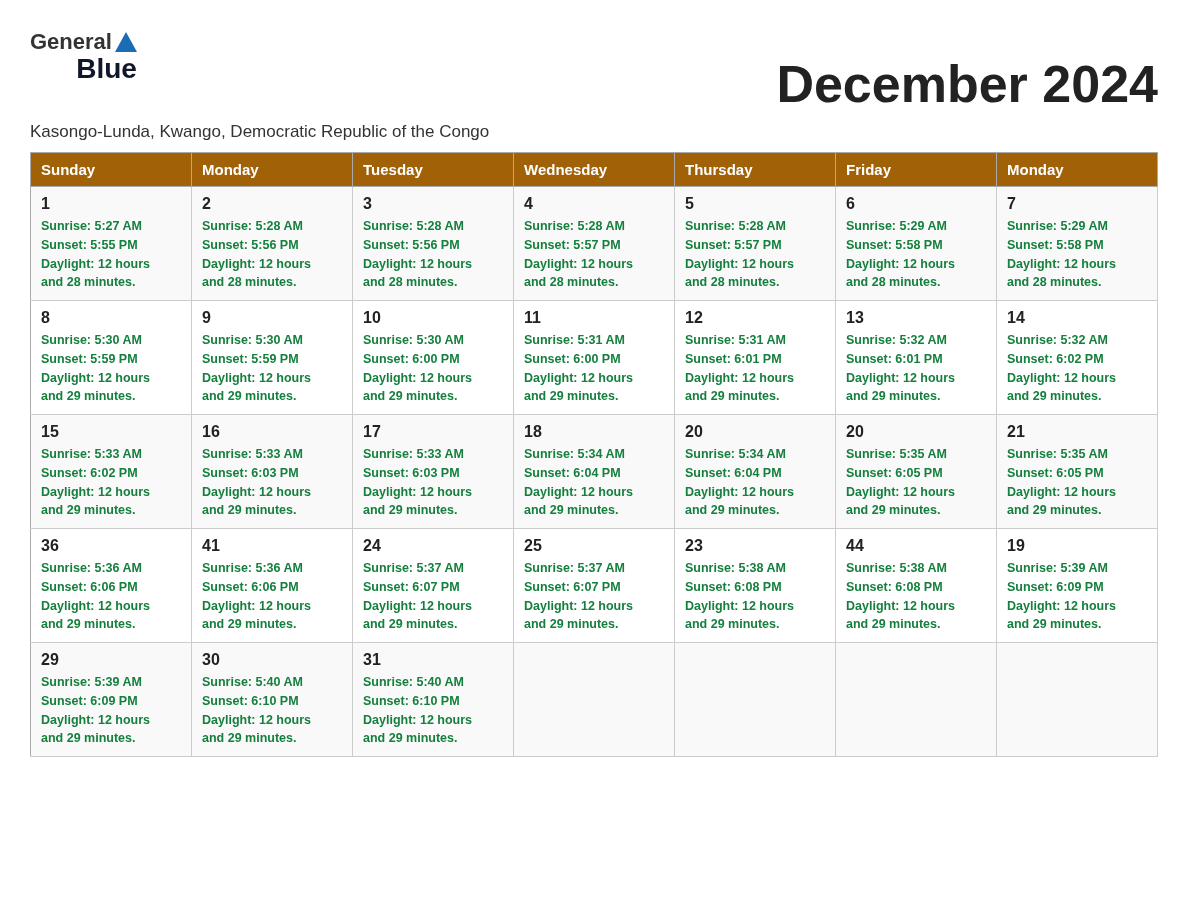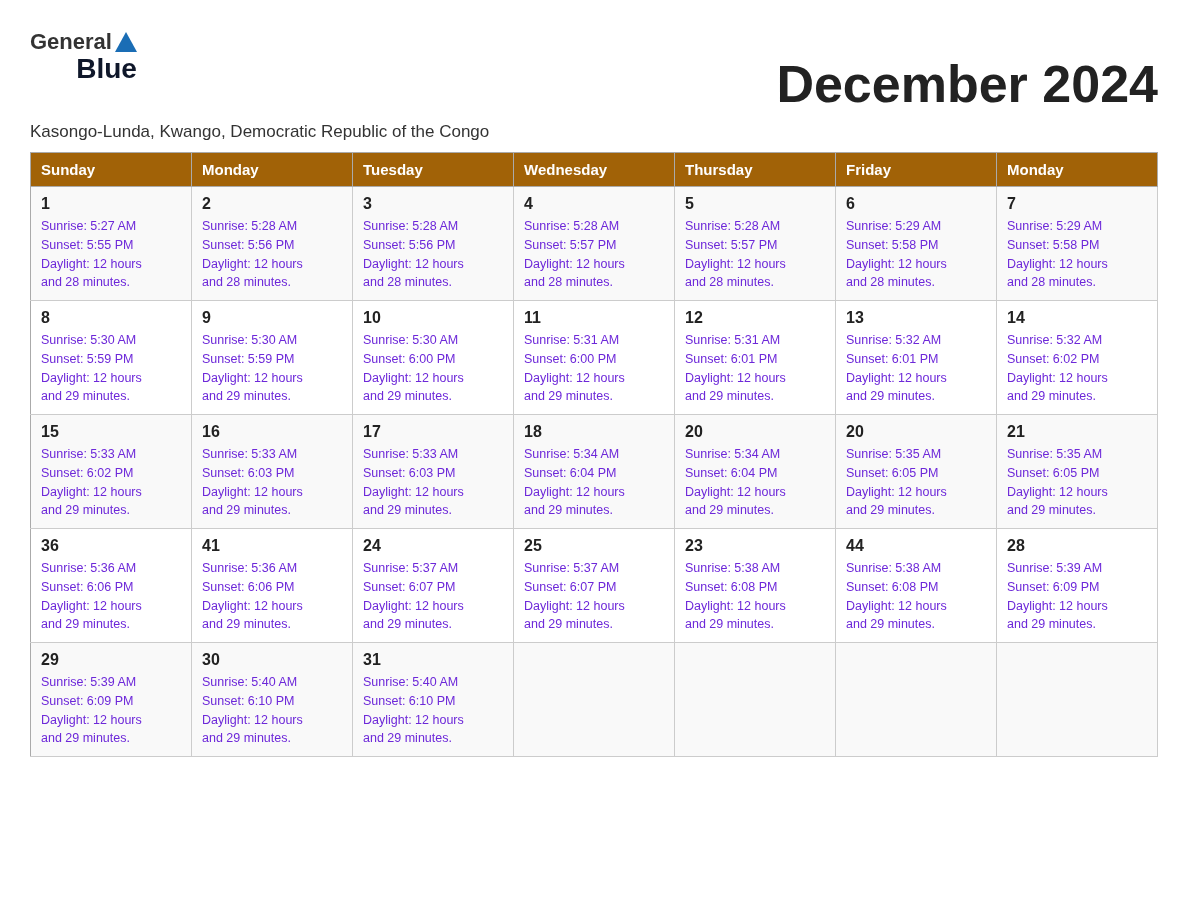--- a/index.html
+++ b/index.html
@@ -68,22 +68,23 @@
     }
     .day-number {
       font-size: 16px;
       font-weight: bold;
       color: #222;
       display: block;
       margin-bottom: 4px;
     }
     .day-detail {
       font-size: 12.5px;
-      color: #6d28d9;
+      color: #15803d;
       line-height: 1.5;
+      font-weight: bold;
     }
     .empty-cell {
       background: #fff;
     }
     tr.week-row td {
       background: #fff;
     }
     tr.week-row:nth-child(odd) td {
       background: #f9f9f9;
     }
@@ -235,21 +236,21 @@
         </td>
         <td>
           <span class="day-number">23</span>
           <div class="day-detail">Sunrise: 5:38 AM<br>Sunset: 6:08 PM<br>Daylight: 12 hours<br>and 29 minutes.</div>
         </td>
         <td>
           <span class="day-number">44</span>
           <div class="day-detail">Sunrise: 5:38 AM<br>Sunset: 6:08 PM<br>Daylight: 12 hours<br>and 29 minutes.</div>
         </td>
         <td>
-          <span class="day-number">28</span>
+          <span class="day-number">19</span>
           <div class="day-detail">Sunrise: 5:39 AM<br>Sunset: 6:09 PM<br>Daylight: 12 hours<br>and 29 minutes.</div>
         </td>
       </tr>
       <tr class="week-row">
         <td>
           <span class="day-number">29</span>
           <div class="day-detail">Sunrise: 5:39 AM<br>Sunset: 6:09 PM<br>Daylight: 12 hours<br>and 29 minutes.</div>
         </td>
         <td>
           <span class="day-number">30</span>

